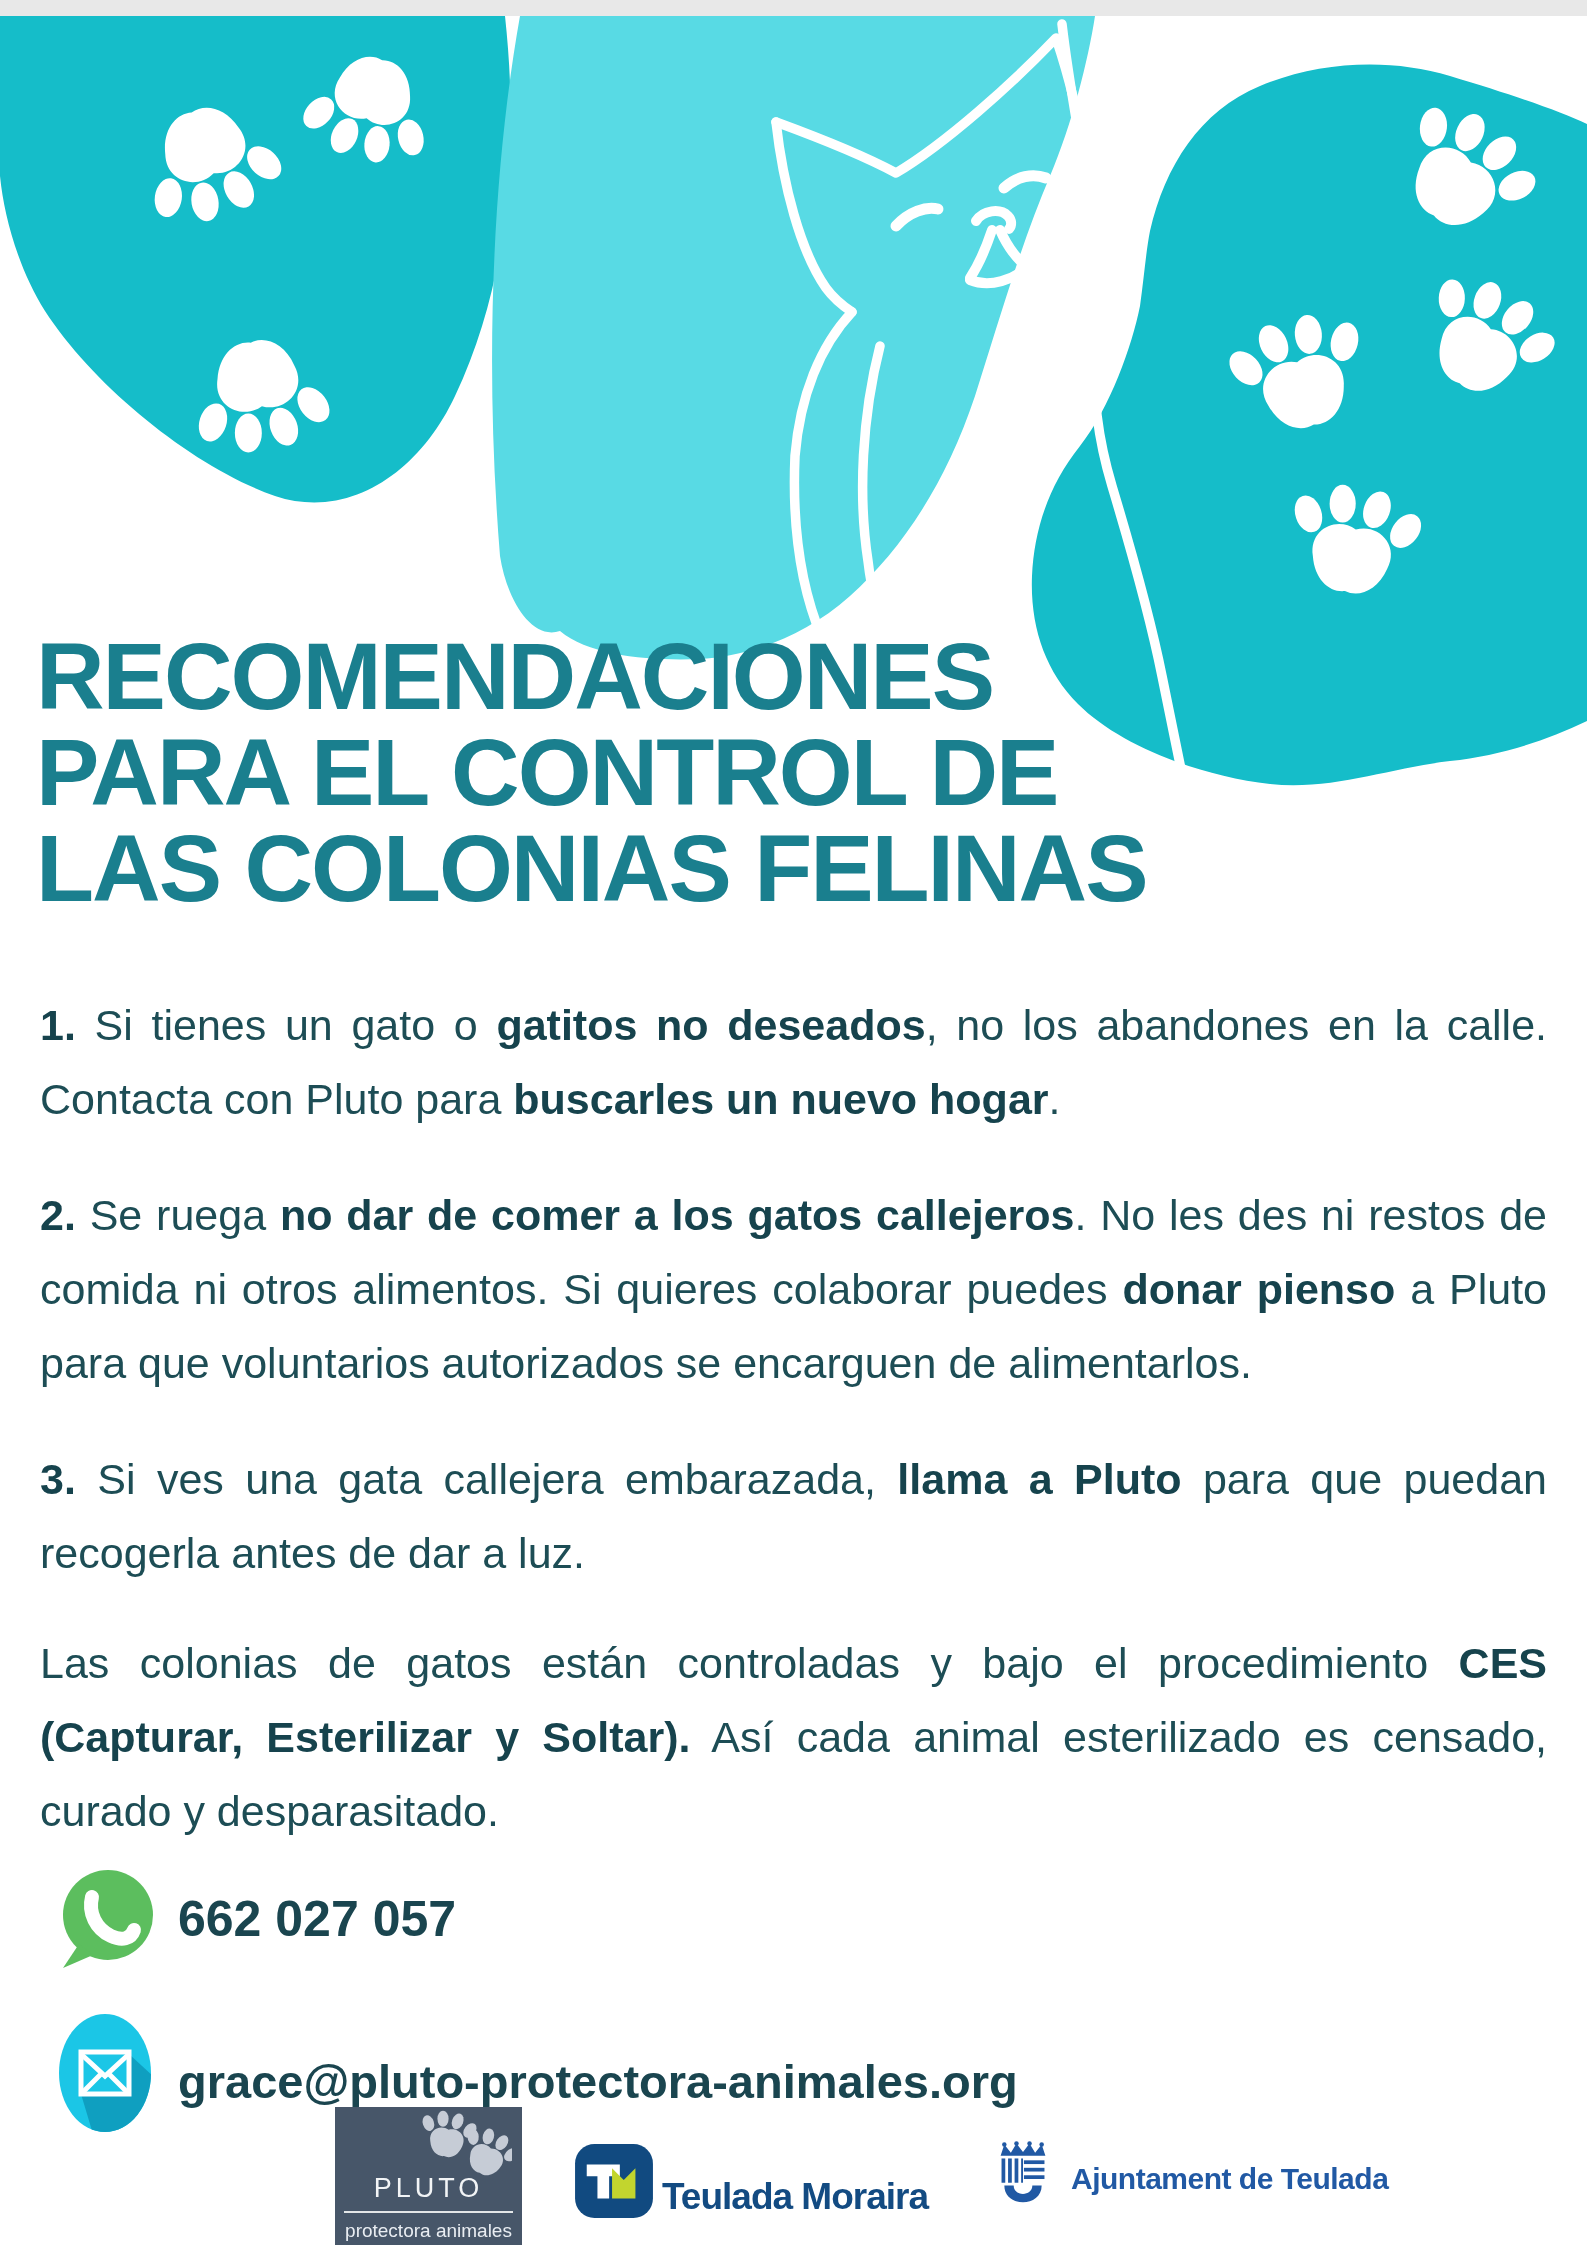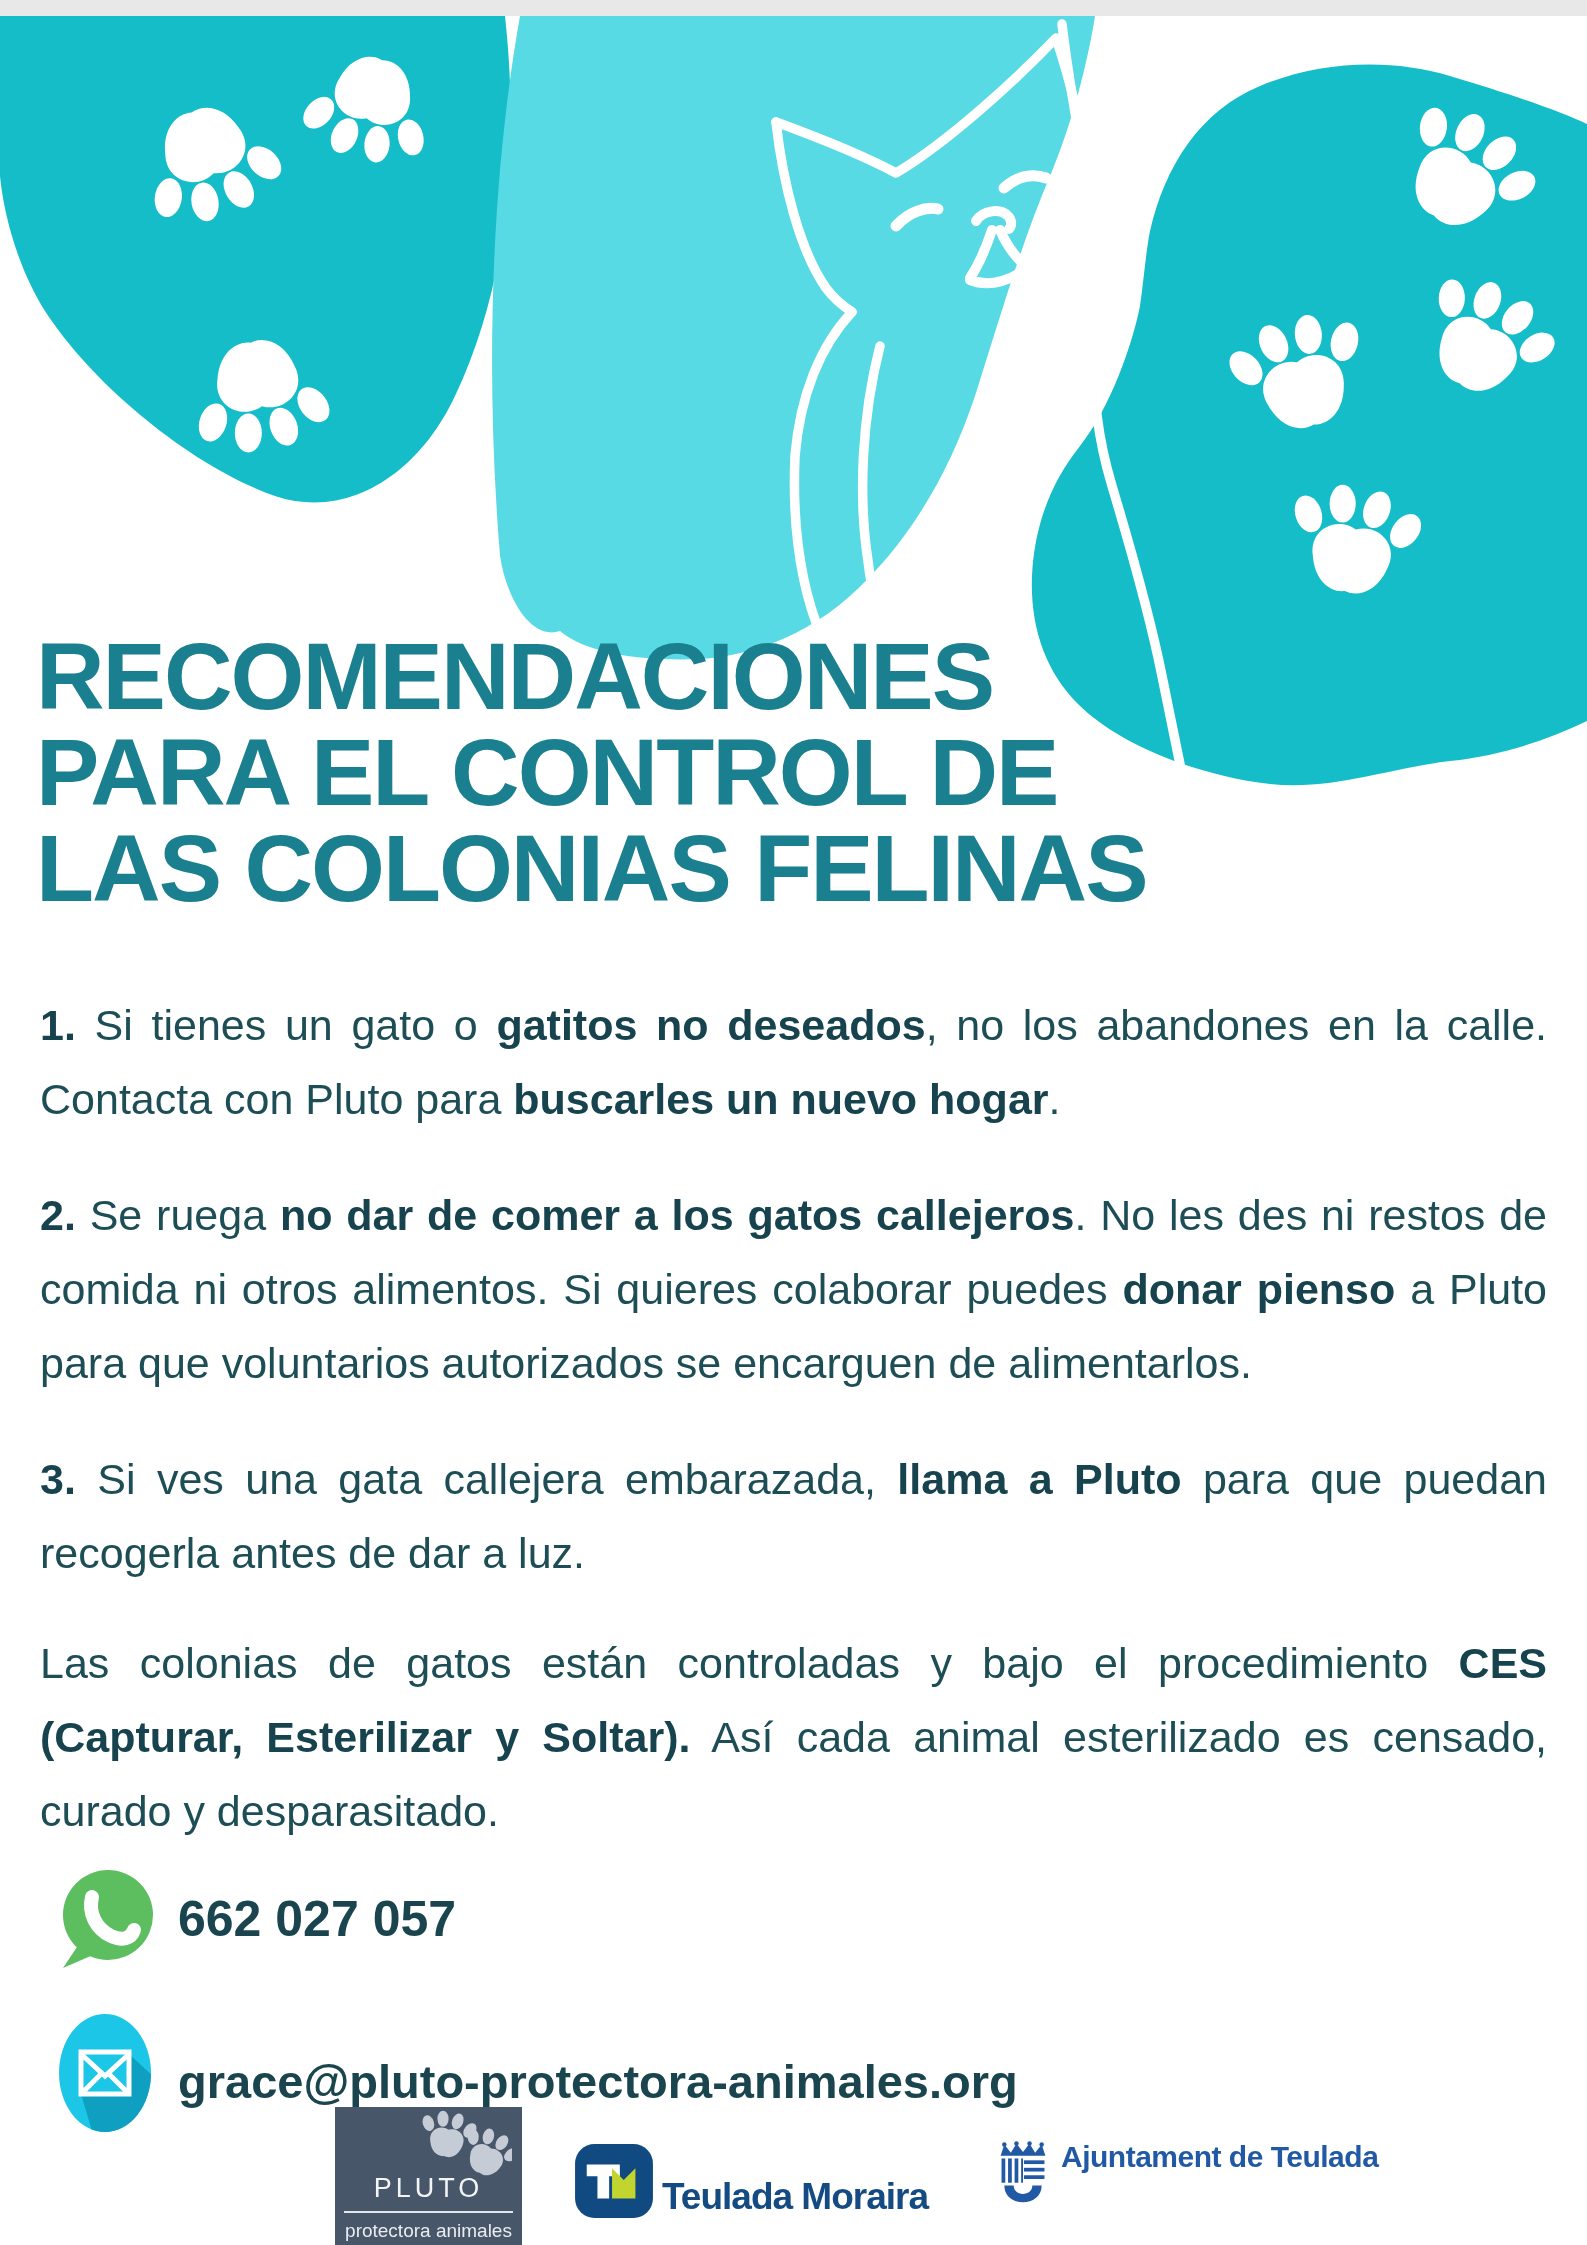--- a/index.html
+++ b/index.html
@@ -52,21 +52,21 @@
   }
   .pluto-sub{
     position:absolute; left:0; right:0; top:113px;
     font-size:19px; font-weight:400; color:#E9EDF2;
   }
   .tm{position:absolute; left:575px; top:2128px; display:flex; align-items:flex-end;}
   .tm-label{
     margin-left:9px; font-size:37px; font-weight:700; letter-spacing:-1px;
     color:#134B82;
   }
-  .aj{position:absolute; left:995px; top:2124px; display:flex; }
+  .aj{position:absolute; left:995px; top:2124px; display:flex; align-items:center;gap:10px;}
   .aj-label{
     margin-left:10px; font-size:30px; font-weight:700; color:#2159A4; letter-spacing:-0.5px;
   }
 </style>
 </head>
 <body>
 
 <div class="page">
 
   <svg class="hero" viewBox="0 0 1587 800" aria-hidden="true">

